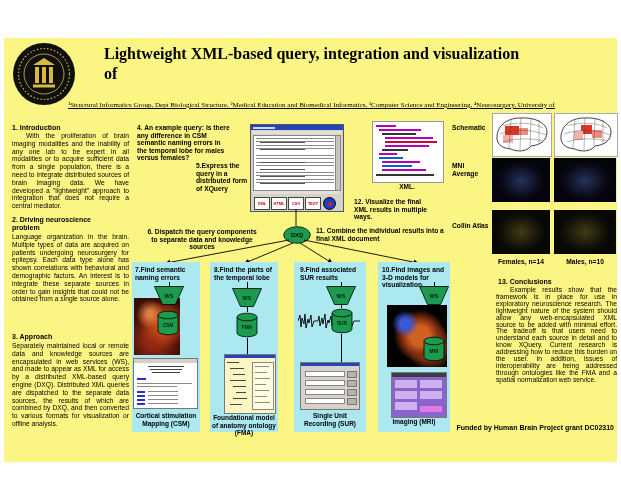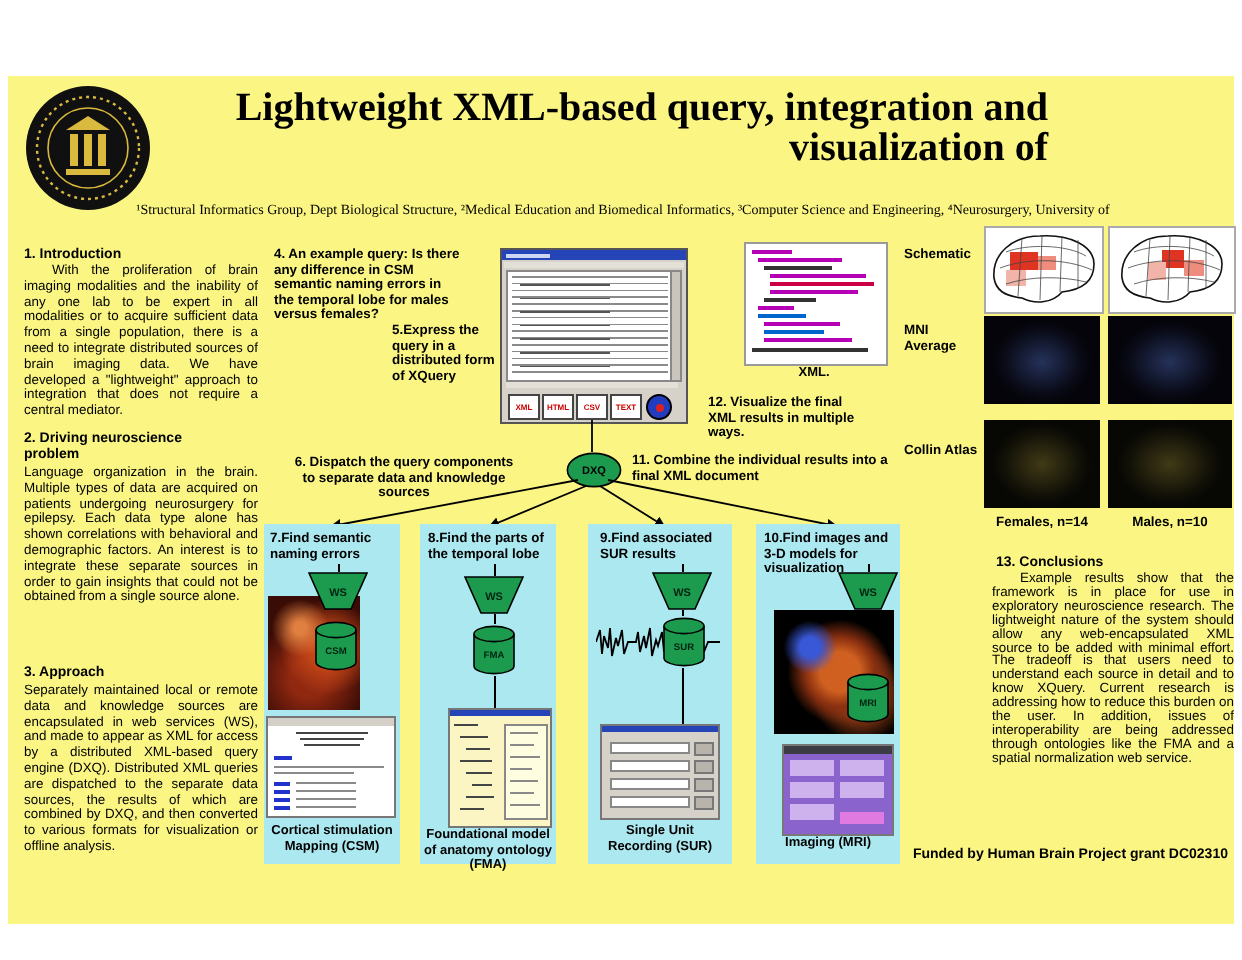--- a/index.html
+++ b/index.html
@@ -1,24 +1,24 @@
 <!DOCTYPE html>
 <html><head>
 <meta charset="utf-8">
 <style>
   html,body{margin:0;padding:0;}
   body{width:621px;height:480px;background:#ffffff;position:relative;
        font-family:"Liberation Sans", sans-serif;color:#000;overflow:hidden;}
   .abs{position:absolute;}
   #poster{position:absolute;left:4px;top:38px;width:613px;height:424px;background:#FBF683;}
   
-  .title{font-family:"Liberation Serif", serif;font-weight:bold;font-size:20px;line-height:20px;text-align:right;}
+  .title{font-family:"Liberation Serif", serif;font-weight:bold;font-size:16px;line-height:20px;text-align:left;}
   .posternum{font-family:"Liberation Serif", serif;font-size:14px;border:2px solid #000;text-align:center;line-height:21px;background:#FBF683;}
   .authors{font-family:"Liberation Serif", serif;font-size:9px;font-weight:600;text-align:center;}
-  .affil{font-family:"Liberation Serif", serif;font-size:7px;text-align:center;}
+  .affil{font-family:"Liberation Serif", serif;font-size:7px;text-align:center;text-decoration:underline;}
   
   .shead{font-size:7px;font-weight:bold;line-height:8px;}
   .sbody{font-size:6.7px;line-height:7.8px;text-align:justify;}
   .indent{text-indent:14px;}
   .note{font-size:6.7px;font-weight:bold;line-height:7.6px;}
   .capt{font-size:6.5px;font-weight:bold;line-height:7.5px;text-align:center;}
   .rlabel{font-size:6.7px;font-weight:bold;line-height:7.5px;}
   .funded{font-size:7px;font-weight:bold;text-align:right;}
   
   .panel{position:absolute;top:224px;height:170px;background:#ACE8F0;}

